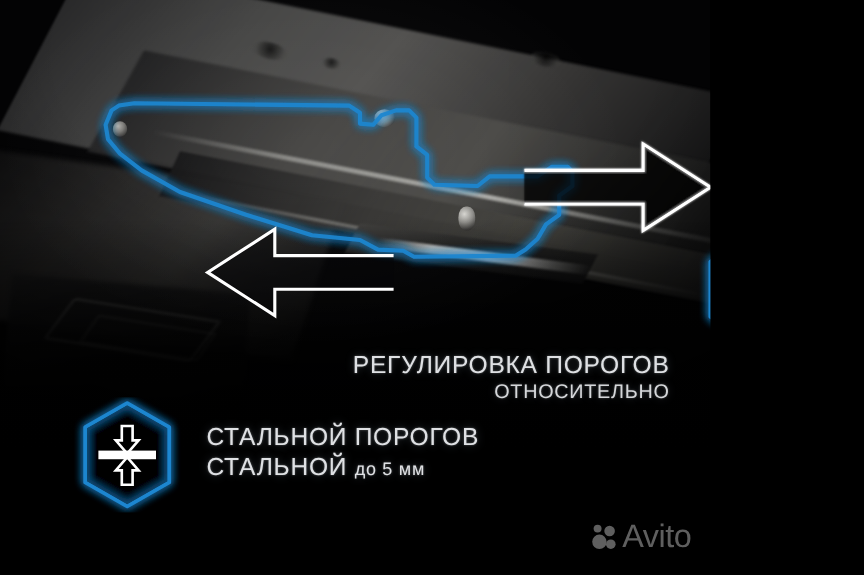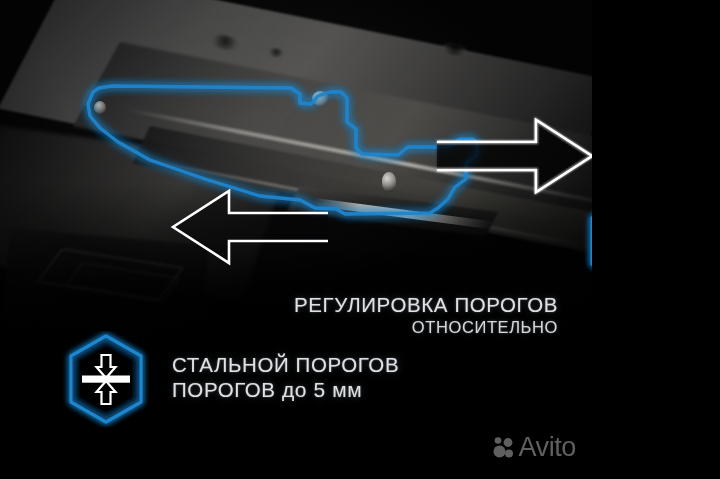--- a/index.html
+++ b/index.html
@@ -125,21 +125,21 @@
   .caption .big{
     font-size:20.5px;line-height:25px;font-weight:400;
     color:#dfe1e4;
     text-shadow:0 0 8px rgba(150,175,200,.30), 0 0 2px rgba(255,255,255,.35);
   }
   .caption .mid{
     font-size:16.5px;line-height:21px;font-weight:400;
     color:#d5d7da;
     text-shadow:0 0 7px rgba(150,175,200,.26), 0 0 2px rgba(255,255,255,.3);
   }
-  .caption .small-inline{font-size:21px;text-align:center;}
+  .caption .small-inline{font-size:15px;text-align:center;}
   .caption-adjust{right:34px;top:292px;text-align:right;}
   .caption-mount{left:172px;top:352px;text-align:left;}
 
   
   .watermark{
     position:absolute;right:16px;bottom:18px;z-index:14;
     display:flex;align-items:center;gap:4px;opacity:.62;
   }
   .wm-text{
     font-size:27px;line-height:27px;color:#9a9a9a;font-weight:400;
@@ -245,21 +245,21 @@
   </svg>
 
   <div class="caption caption-adjust">
     <div class="big">РЕГУЛИРОВКА ПОРОГОВ</div>
     <div class="mid">ОТНОСИТЕЛЬНО</div>
   </div>
 
   <div class="caption caption-mount">
     <div class="big">СТАЛЬНОЙ ПОРОГОВ</div>
     <div class="big">
-      <span>ПОРОГОВ</span>
+      <span>СТАЛЬНОЙ</span>
       <span class="small-inline">до 5 мм</span>
     </div>
   </div>
 
   <div class="watermark">
     <svg width="22" height="24" viewBox="0 0 22 24">
       <circle cx="7.5" cy="15.5" r="6.0" fill="#9a9a9a"></circle>
       <circle cx="17.0" cy="17.5" r="4.0" fill="#9a9a9a"></circle>
       <circle cx="6.0" cy="4.5" r="3.3" fill="#9a9a9a"></circle>
       <circle cx="16.0" cy="6.5" r="4.4" fill="#9a9a9a"></circle>

